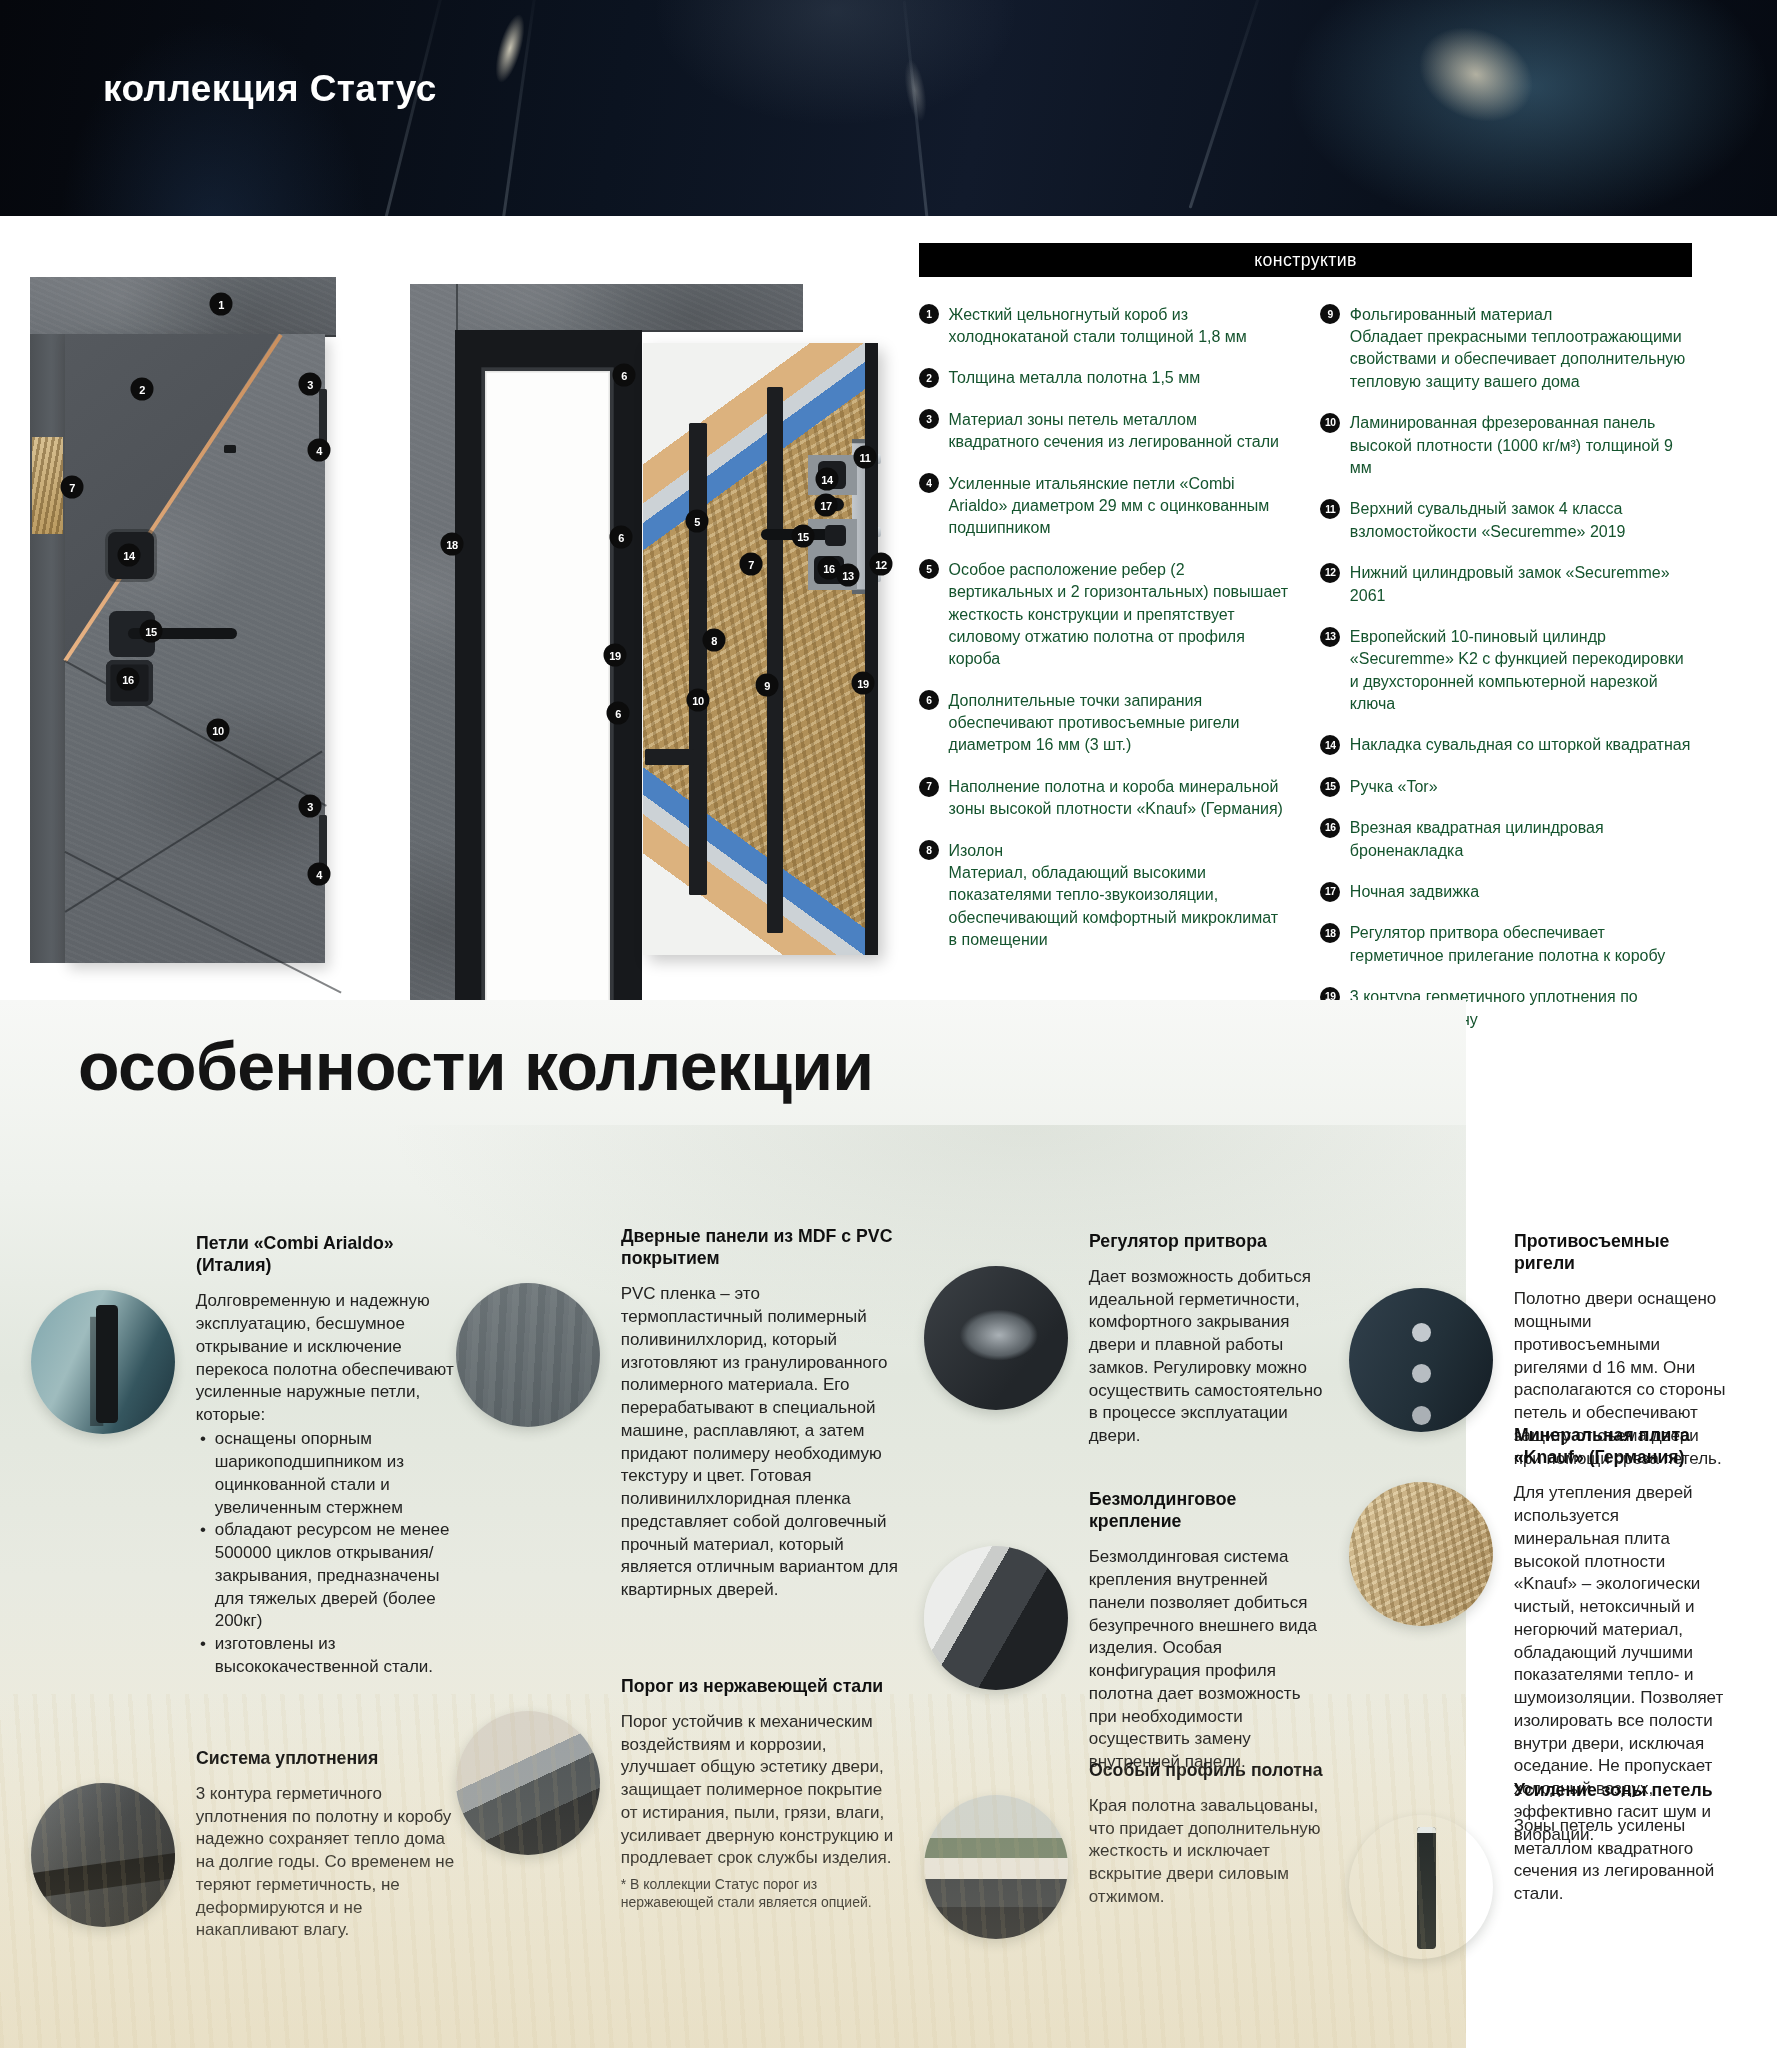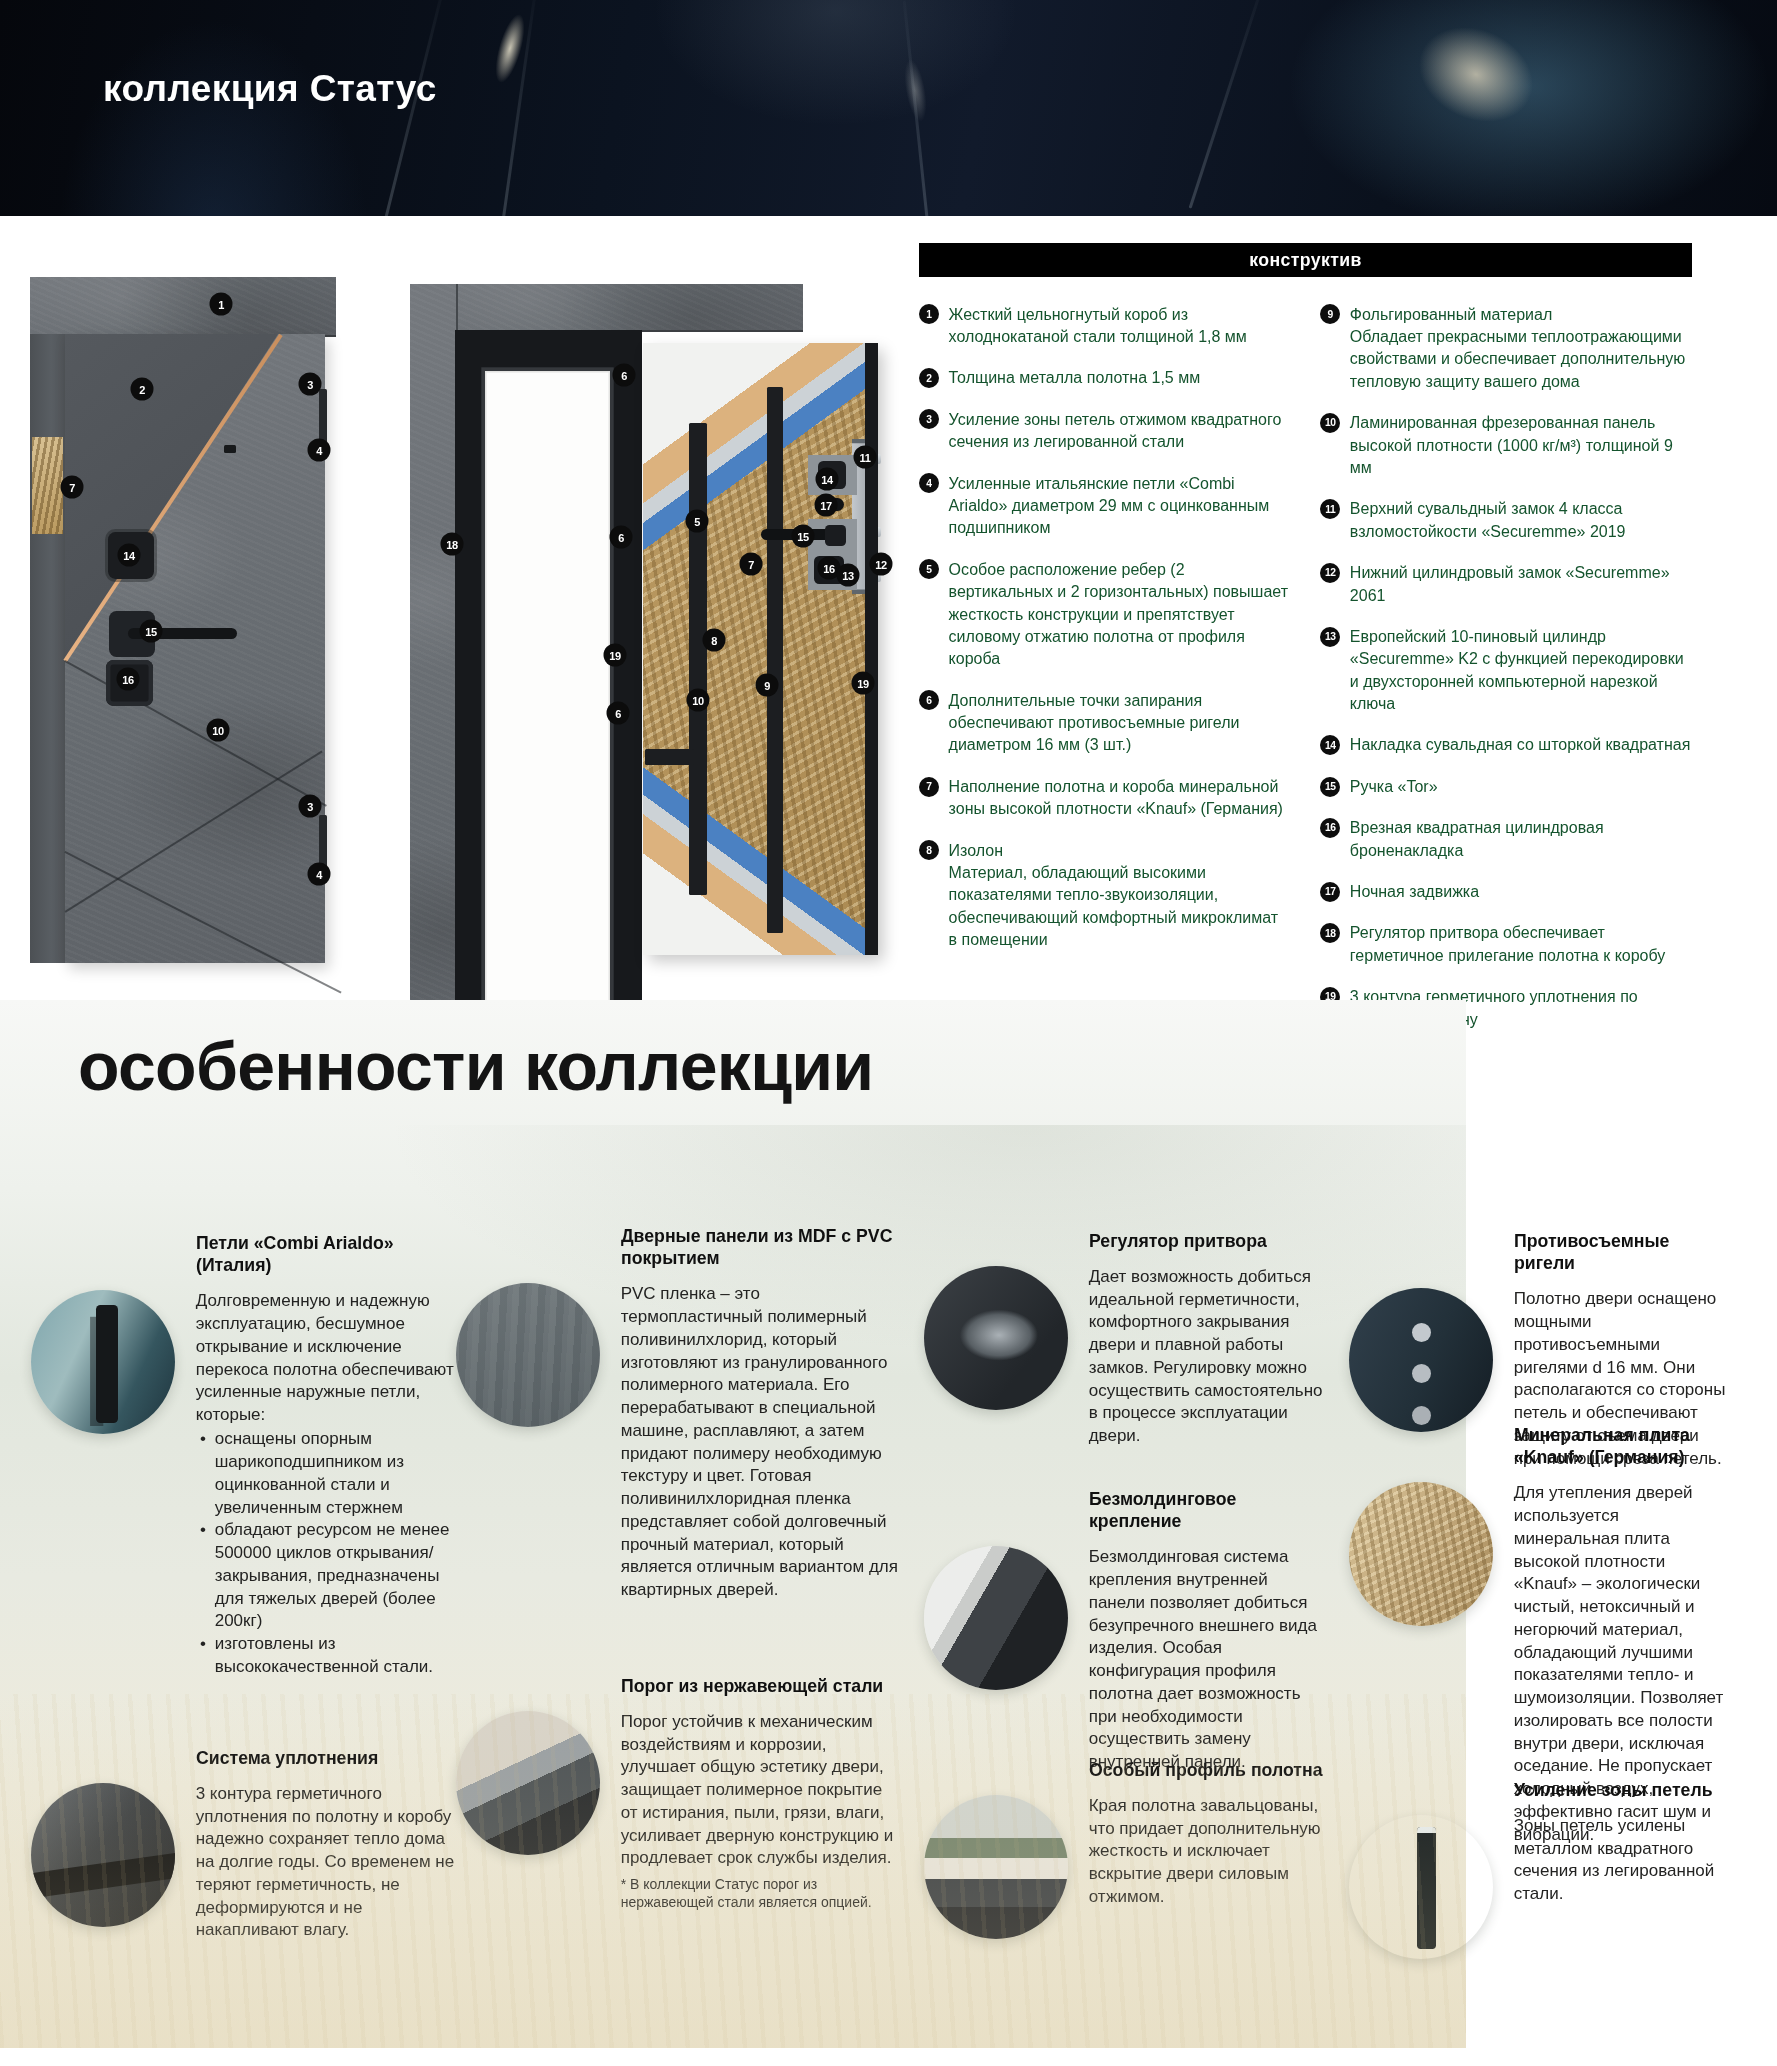--- a/index.html
+++ b/index.html
@@ -78,21 +78,21 @@
   .do-escplate::after{content:"";position:absolute;left:10.3px;top:5.9px;width:28px;height:28px;background:#1b1d20;border-radius:5.2px;}
   .do-knob{position:absolute;left:176px;top:155px;width:25px;height:13.3px;background:#111315;border-radius:6.6px;}
   .do-handleplate{position:absolute;left:165px;top:176px;width:49px;height:71px;background:#90969b;}
   .do-handlebar{position:absolute;left:118px;top:186px;width:81px;height:11px;background:#101214;border-radius:5.9px;}
   .do-handlegrip{position:absolute;left:182px;top:182px;width:20.7px;height:20.7px;background:#1a1c1f;border-radius:4.4px;}
   .do-cylsq{position:absolute;left:171px;top:213px;width:29.5px;height:28px;background:#17191c;border-radius:5.2px;}
 
   
   .construct{position:absolute;left:919px;top:27px;width:773px;}
   .cbar{height:34px;background:#000;display:flex;align-items:center;justify-content:center;}
-  .cbar span{color:#fff;font-size:17.7px;font-weight:700;letter-spacing:0.4px;}
+  .cbar span{color:#fff;font-size:17.7px;font-weight:400;letter-spacing:0.4px;}
   .ccols{display:flex;gap:29.5px;margin-top:26.6px;}
   .ccol{width:373px;}
   .citem{display:flex;margin-bottom:19px;}
   .cnum{flex:none;width:20px;height:20px;border-radius:50%;background:#0d0d0d;color:#fff;display:flex;
     align-items:center;justify-content:center;font-size:10.3px;font-weight:700;margin-right:9.6px;margin-top:0.7px;letter-spacing:-0.4px;}
   .ctext{font-size:16px;line-height:1.4;color:#14532d;white-space:pre-line;}
 
   
   .features{position:absolute;left:0;top:1000px;width:1466px;height:1048px;
     background:linear-gradient(180deg,#f7f8f6 0%,#eef1ec 18%,#e2e7de 36%,#e8eae1 55%,#eeebdc 75%,#f1ebd8 100%);}
@@ -309,21 +309,21 @@
         <div class="citem">
               <span class="cnum">1</span>
               <span class="ctext">Жесткий цельногнутый короб из холоднокатаной стали толщиной 1,8 мм</span>
             </div>
             <div class="citem">
               <span class="cnum">2</span>
               <span class="ctext">Толщина металла полотна 1,5 мм</span>
             </div>
             <div class="citem">
               <span class="cnum">3</span>
-              <span class="ctext">Усиление зоны петель отжимом квадратного сечения из легированной стали</span>
+              <span class="ctext">Материал зоны петель металлом квадратного сечения из легированной стали</span>
             </div>
             <div class="citem">
               <span class="cnum">4</span>
               <span class="ctext">Усиленные итальянские петли «Combi Arialdo» диаметром 29 мм с оцинкованным подшипником</span>
             </div>
             <div class="citem">
               <span class="cnum">5</span>
               <span class="ctext">Особое расположение ребер (2 вертикальных и 2 горизонтальных) повышает жесткость конструкции и препятствует силовому отжатию полотна от профиля короба</span>
             </div>
             <div class="citem">

